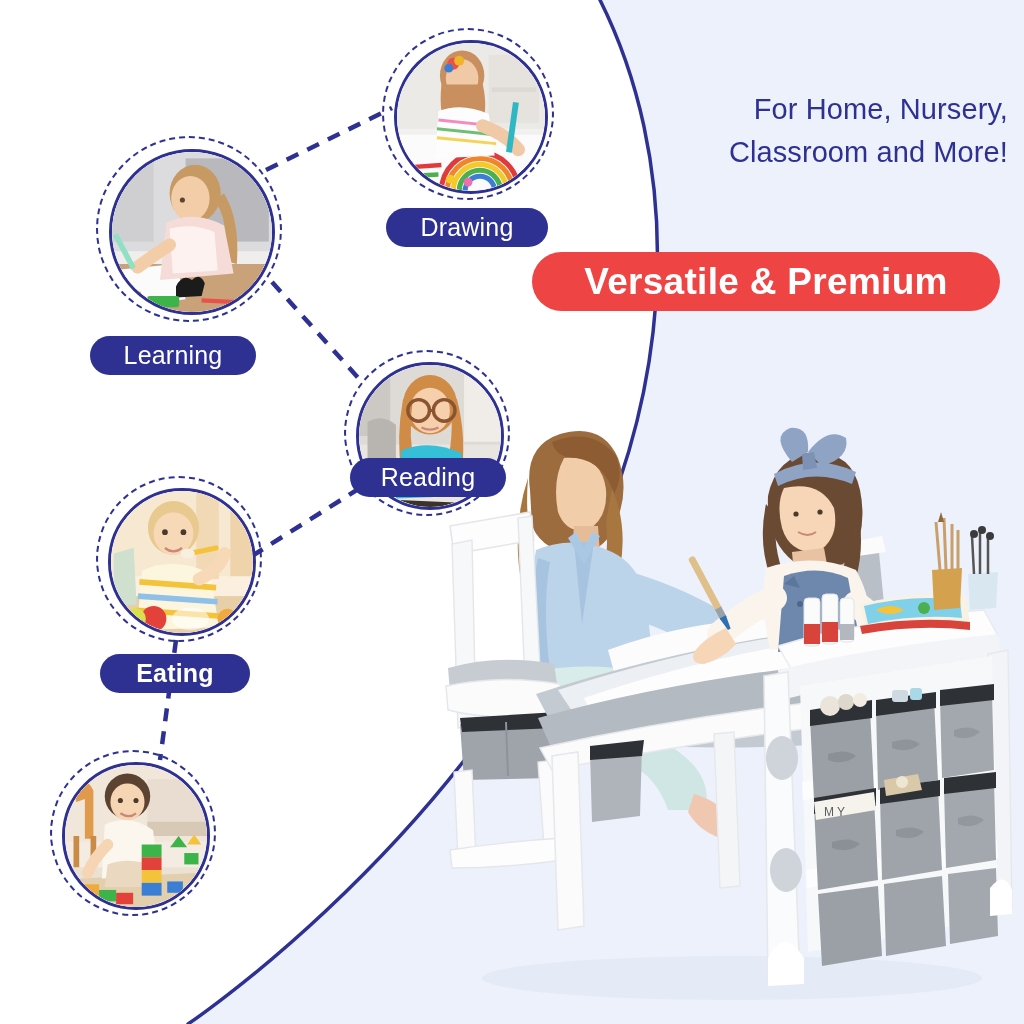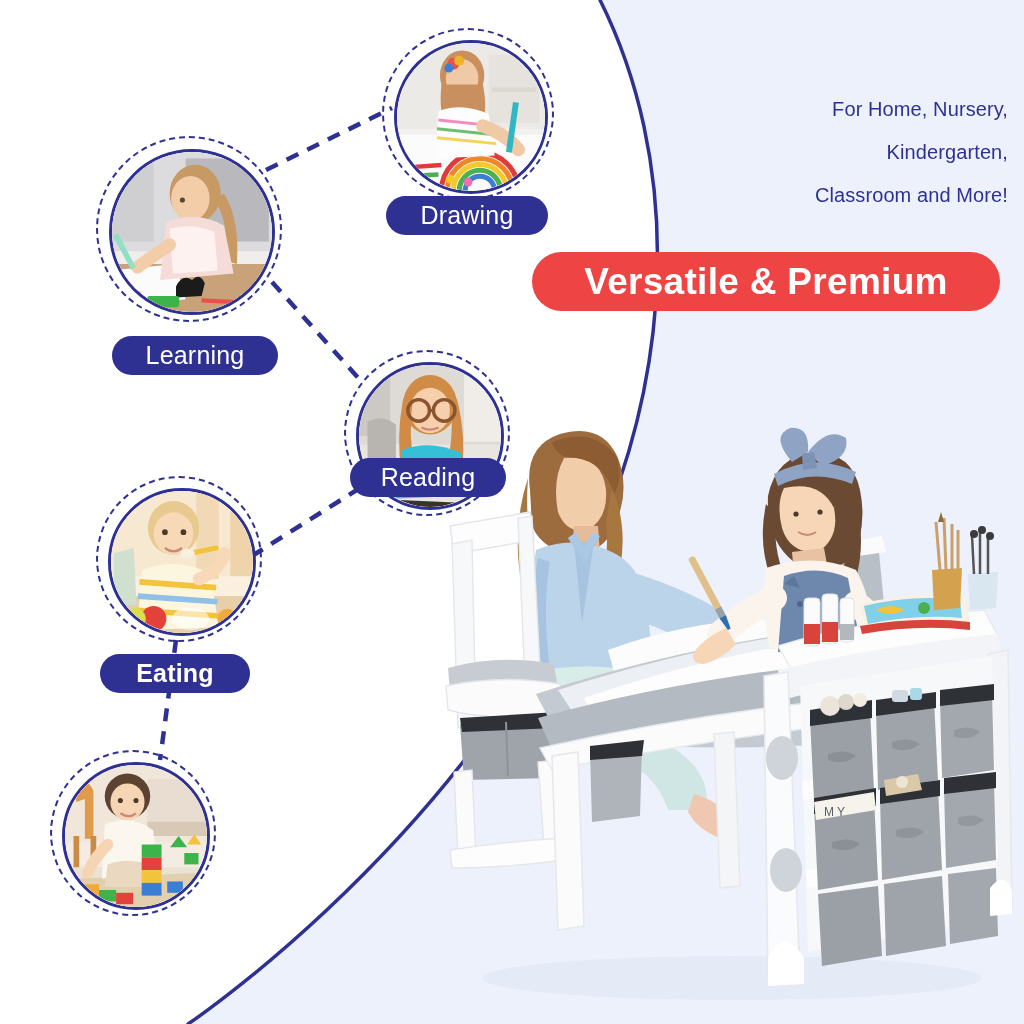--- a/index.html
+++ b/index.html
@@ -13,21 +13,21 @@
 
   
   #bg-svg{position:absolute;left:0;top:0;width:1024px;height:1024px;}
 
   
   .headline{
     position:absolute;
     right:16px;top:88px;width:400px;
     text-align:right;
     color:#2e3192;
-    font-size:20px;
+    font-size:29px;
     line-height:43px;
     letter-spacing:.1px;
     white-space:nowrap;
   }
   .headline div{display:block;}
 
   
   .bigbadge{
     position:absolute;
     left:532px;top:252px;width:468px;height:59px;
@@ -99,21 +99,20 @@
       <path d="M272,282 L362,382"></path>
 
       <path d="M360,488 L252,556"></path>
 
       <path d="M176,640 L160,760"></path>
     </g>
   </svg>
 
   <div class="headline">
     <div>For Home, Nursery,</div>
-    <div>Kindergarten,</div>
     <div>Classroom and More!</div>
   </div>
 
   <div class="bigbadge">Versatile &amp; Premium</div>
 
   <div class="fc" style="left:382px;top:28px;width:172px;height:172px;">
     <div class="ring-dash"></div>
     <div class="ring-solid" style="left:12px;top:12px;width:148px;height:148px;">
       <div class="photo">
         <svg viewBox="0 0 100 100" preserveAspectRatio="xMidYMid slice">
@@ -144,21 +143,21 @@
           <path d="M58 56 Q74 62 82 72" stroke="#f0c9a6" stroke-width="9" fill="none" stroke-linecap="round"></path>
           <rect x="76" y="40" width="4" height="34" fill="#2fb8c4" transform="rotate(8 78 57)"></rect>
           <rect x="0" y="82" width="30" height="3" fill="#e03a3a" transform="rotate(-4 15 83)"></rect>
           <rect x="2" y="88" width="26" height="3" fill="#4cb050" transform="rotate(-3 15 89)"></rect>
           <circle cx="36" cy="92" r="3" fill="#f3c92c"></circle>
           <circle cx="48" cy="94" r="3" fill="#f06eb0"></circle>
         </svg>
       </div>
     </div>
   </div>
-  <div class="pill" style="left:386px;top:196px;width:162px;">
+  <div class="pill" style="left:386px;top:208px;width:162px;">
     <span>Drawing</span>
   </div>
 
   <div class="fc" style="left:96px;top:136px;width:186px;height:186px;">
     <div class="ring-dash"></div>
     <div class="ring-solid" style="left:13px;top:13px;width:160px;height:160px;">
       <div class="photo">
         <svg viewBox="0 0 100 100" preserveAspectRatio="xMidYMid slice">
           <rect width="100" height="100" fill="#efeeec"></rect>
           <rect x="0" y="0" width="100" height="62" fill="#dcdcde"></rect>
@@ -179,21 +178,21 @@
           <rect x="6" y="50" width="3.4" height="24" fill="#8fe0c4" transform="rotate(-28 8 62)"></rect>
 
           <path d="M40 84 q4 -8 10 -4 q5 -5 8 2 l-2 8 l-16 1 z" fill="#1b1b1b"></path>
           <rect x="22" y="90" width="20" height="7" rx="1.5" fill="#3cb44a"></rect>
           <rect x="0" y="88" width="18" height="2.6" fill="#f07b3f" transform="rotate(-4 9 89)"></rect>
           <rect x="56" y="92" width="22" height="2.6" fill="#e8524a" transform="rotate(3 67 93)"></rect>
         </svg>
       </div>
     </div>
   </div>
-  <div class="pill" style="left:112px;top:336px;width:166px;">
+  <div class="pill" style="left:90px;top:336px;width:166px;">
     <span>Learning</span>
   </div>
 
   <div class="fc" style="left:344px;top:350px;width:166px;height:166px;">
     <div class="ring-dash"></div>
     <div class="ring-solid" style="left:12px;top:12px;width:142px;height:142px;">
       <div class="photo">
         <svg viewBox="0 0 100 100" preserveAspectRatio="xMidYMid slice">
           <rect width="100" height="100" fill="#e9e6e2"></rect>
           <rect x="0" y="0" width="100" height="56" fill="#dedbd6"></rect>

